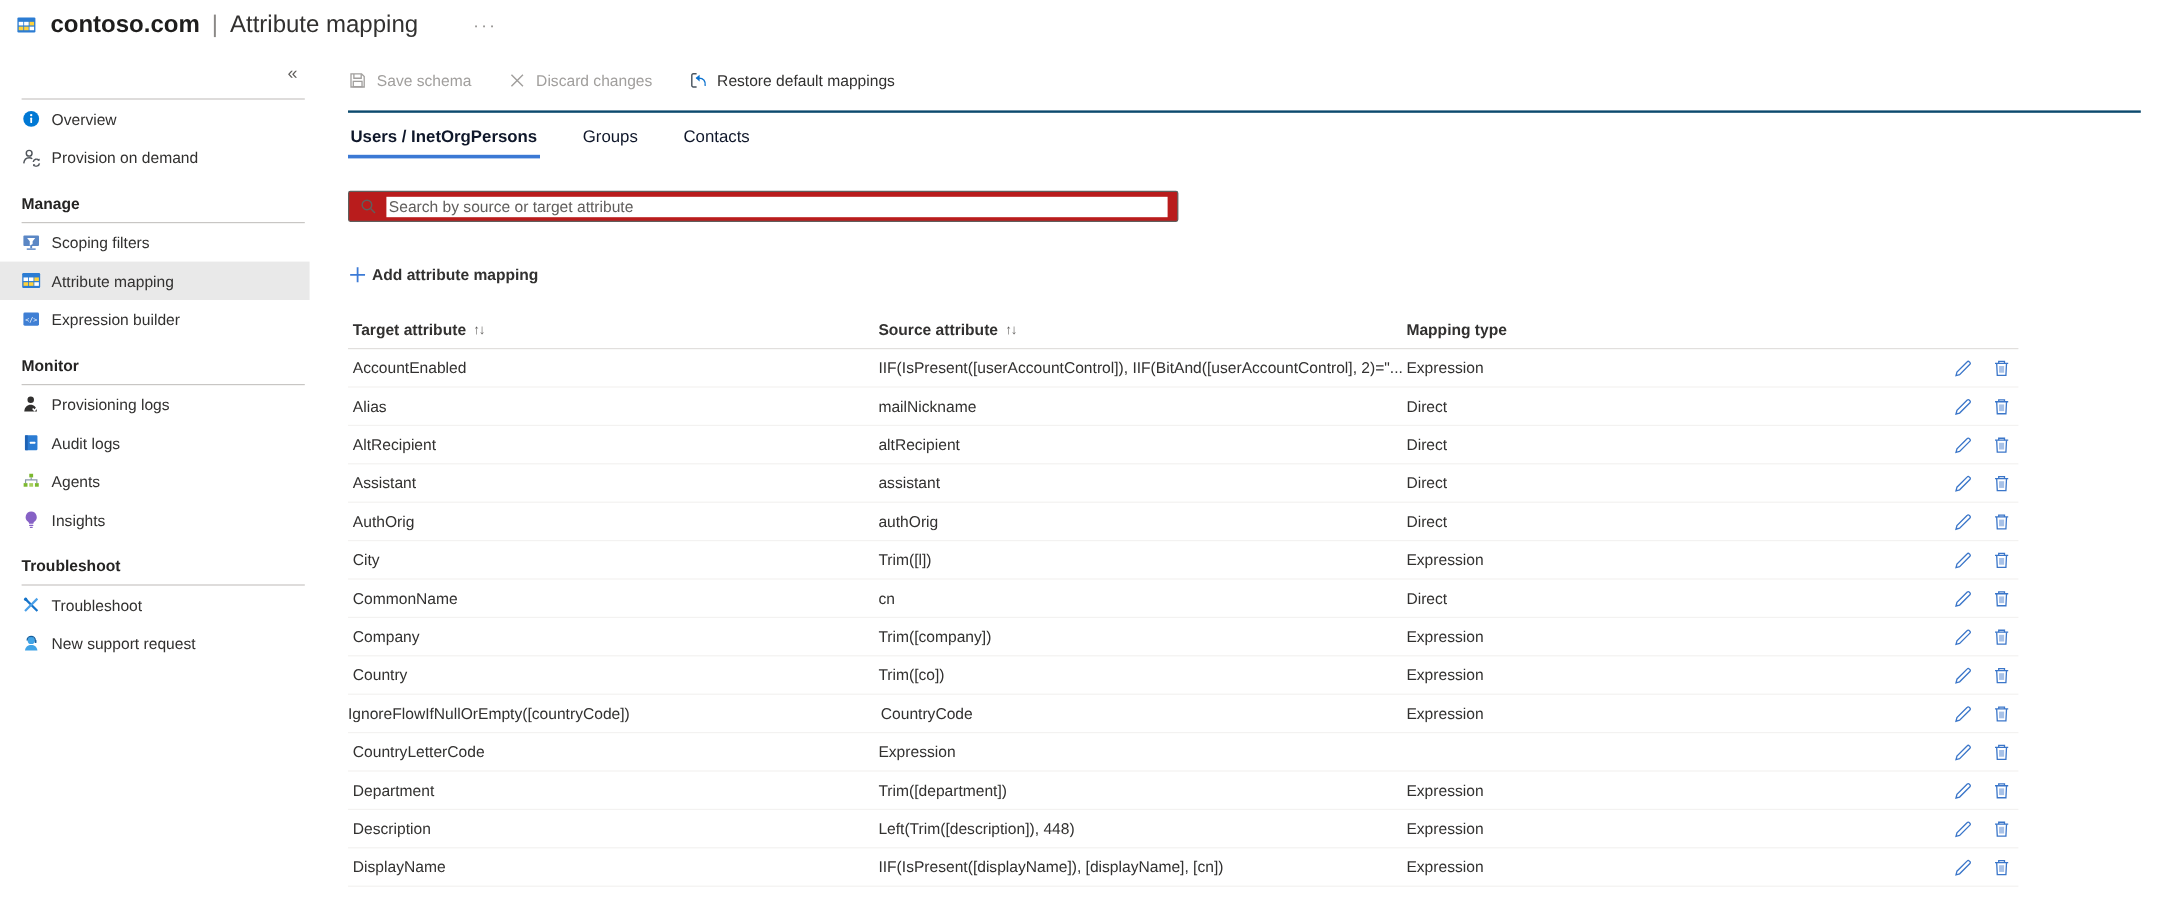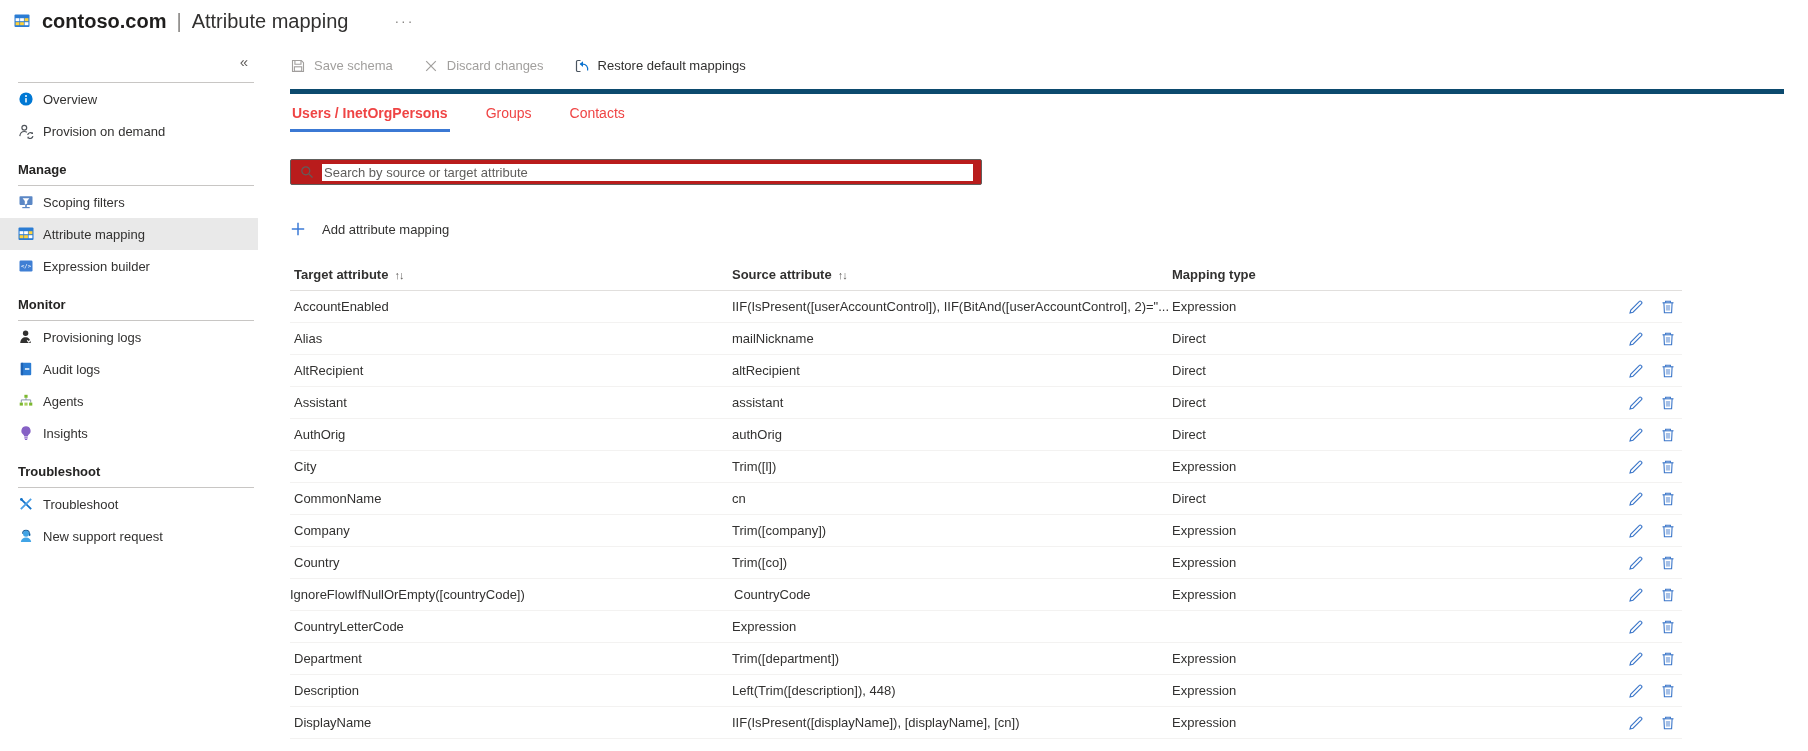--- a/index.html
+++ b/index.html
@@ -25,31 +25,31 @@
   .collapse { color:#605e5c; font-size:15px; cursor:pointer; line-height:16px; }
   .nav-divider { border-top:1px solid #c8c6c4; margin:8px 4px 0 18px; }
   nav .nav-divider { margin-top:6px; }
   .nav-item { display:flex; align-items:center; height:32px; padding-left:18px; gap:9px; cursor:pointer; }
   .nav-item.active { background:var(--selected-bg,#e9e9e9); }
   .nav-label { font-size:13px; color:#323130; }
   .nav-header { font-weight:bold; font-size:13px; padding:14px 0 0 18px; line-height:18px; color:#252423; }
   .icn svg { width:16px; height:16px; display:block; }
   
   .main { flex:1; padding:0 24px 0 32px; }
-  .toolbar { display:flex; align-items:center; height:52px; gap:30px; border-bottom:5px solid #0c4a6e; }
+  .toolbar { display:flex; align-items:center; height:52px; gap:30px; border-bottom:2px solid #0c4a6e; }
   .tb-btn { display:flex; align-items:center; gap:8px; cursor:pointer; color:#323130; }
   .tb-btn.disabled { color:var(--disabled-text,#a19f9d); cursor:default; }
   .tabs { display:flex; gap:34px; margin-top:2px; }
-  .tab { font-size:14px; padding:9px 2px 8px; border-bottom:3px solid transparent; cursor:pointer; color:#ef4444; }
+  .tab { font-size:14px; padding:9px 2px 8px; border-bottom:3px solid transparent; cursor:pointer; color:#0f172a; }
   .tab.active { font-weight:bold; border-bottom-color:var(--tab-underline,#3b79d4); }
   .search-box { margin-top:27px; width:692px; height:26px; border:1px solid #605e5c; border-radius:2px;
     display:flex; align-items:center; padding:0 8px; gap:7px; background:#b91c1c; }
   .search-box input { border:none; outline:none; flex:1; font-size:13px; font-family:inherit; color:#323130; }
   .search-box input::placeholder { color:#605e5c; }
-  .add-link { margin-top:36px; display:flex; align-items:center; gap:16px; cursor:pointer; height:16px; }
+  .add-link { margin-top:36px; display:flex; align-items:flex-start; gap:4px; cursor:pointer; height:16px;font-weight:bold; }
   .add-link .label { color:#323130; }
   
   .table { margin-top:22px; width:1392px; }
   .thead { display:flex; align-items:center; height:32px; border-bottom:1px solid #e1dfdd; font-weight:bold; }
   .th { display:flex; align-items:center; }
   .sort { color:#605e5c; font-size:11px; margin-left:6px; letter-spacing:-1px; font-weight:normal; }
   .c1 { width:442px; padding-left:4px; }
   .c2 { width:440px; }
   .c3 { flex:1; }
   .cicons { width:70px; display:flex; gap:16px; justify-content:flex-end; padding-right:6px; }

